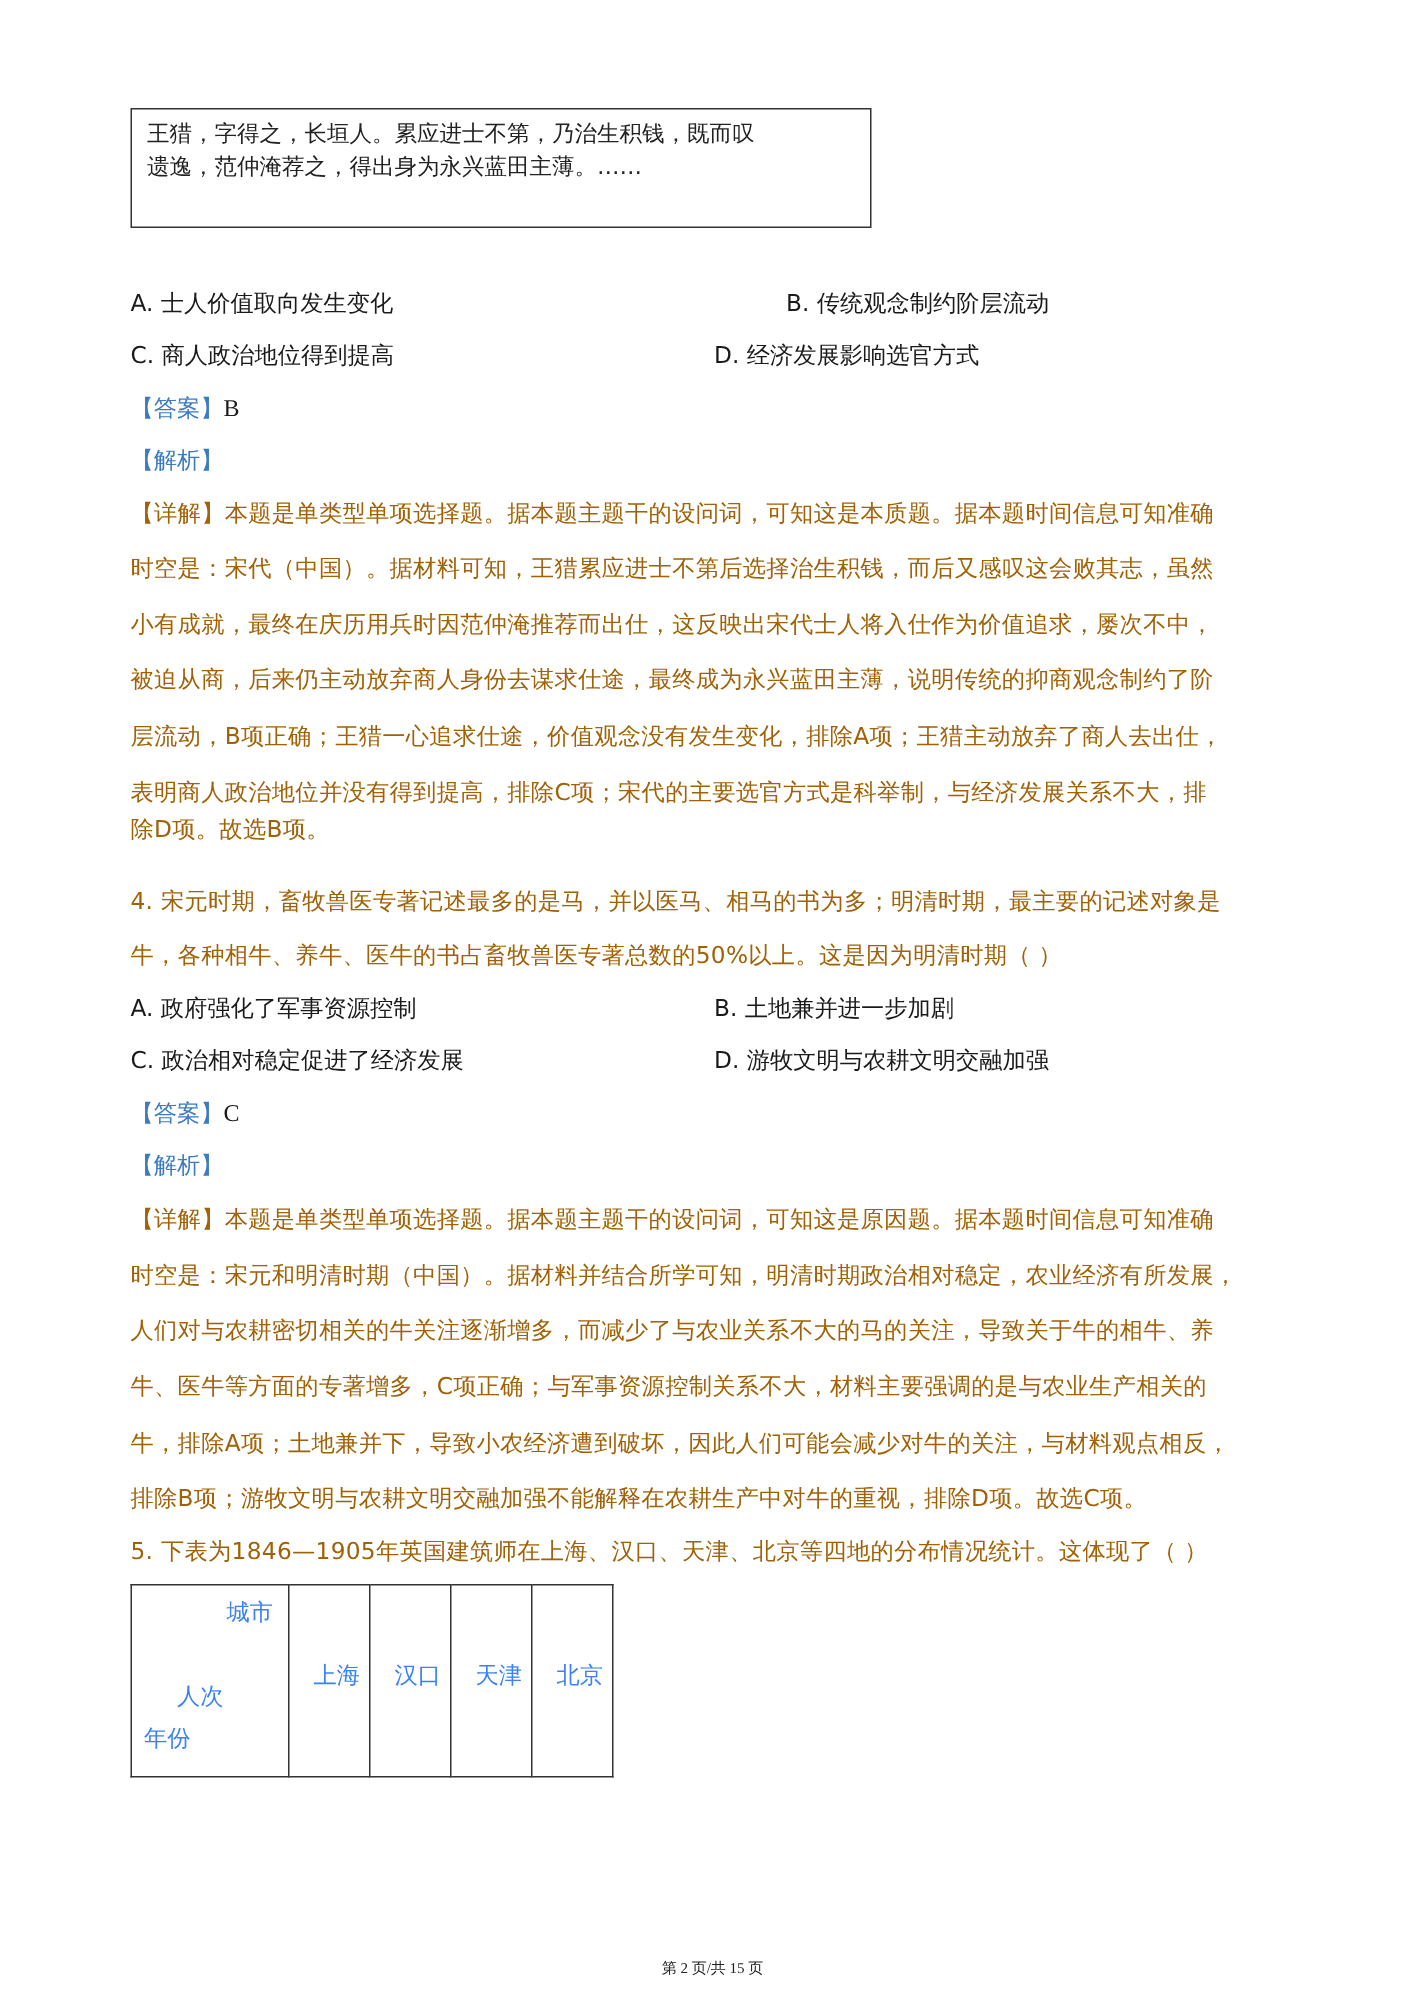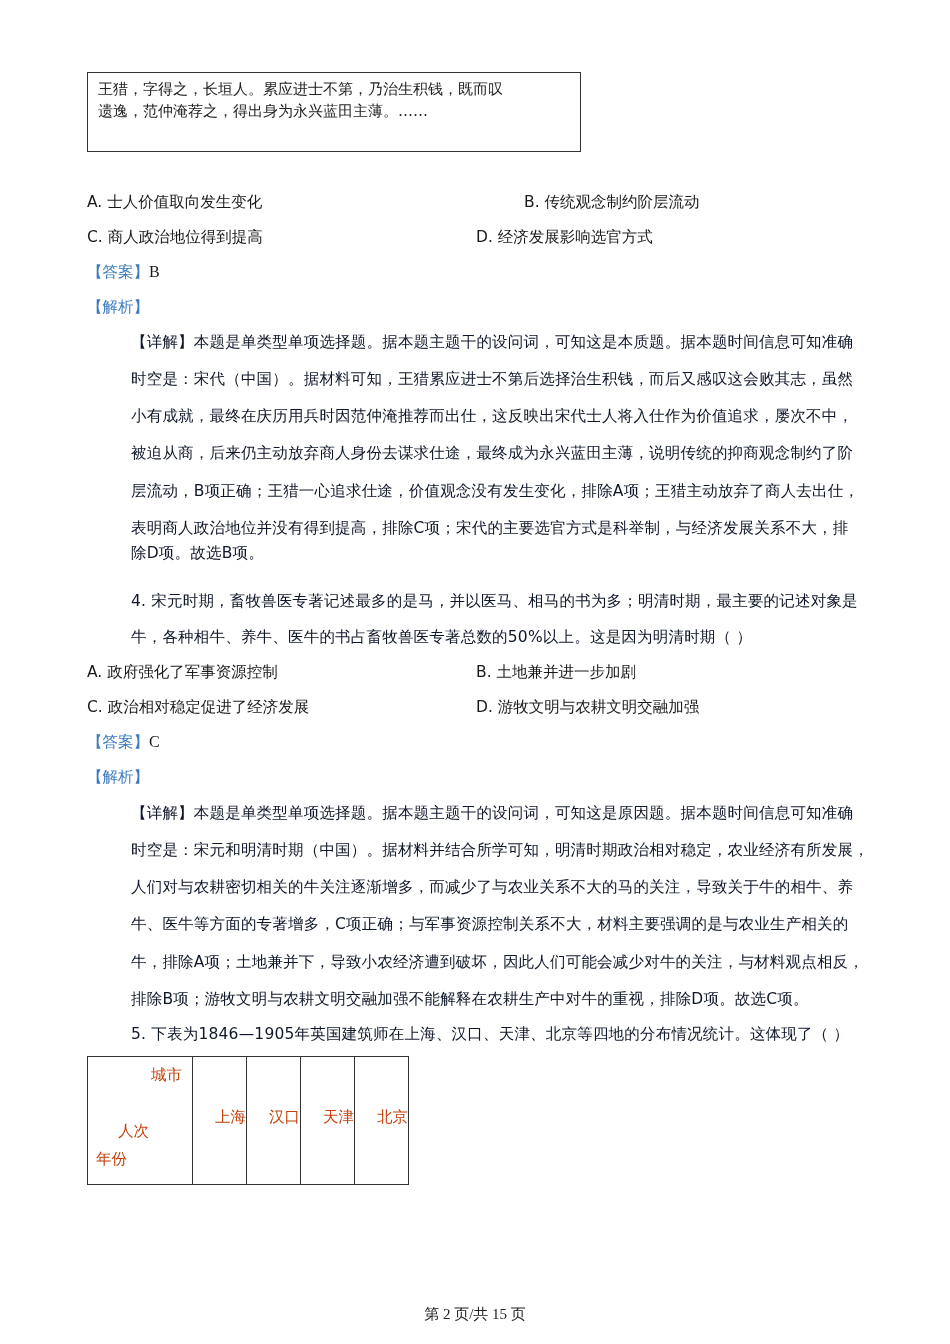--- a/index.html
+++ b/index.html
@@ -1,32 +1,32 @@
 <!DOCTYPE html>
 <html><head>
   <meta charset="utf-8">
   <style>
     html, body { margin: 0; padding: 0; background: #ffffff; }
     body { width: 950px; height: 1344px; position: relative; overflow: hidden;
       font-family: "Liberation Serif", "DejaVu Serif", serif; color: #111; }
     .abs { position: absolute; }
     .quote-box { left: 87px; top: 72px; width: 494px; height: 80px; border: 1px solid #333; box-sizing: border-box;
       padding: 5px 10px 0 10px; font-size: 15px; line-height: 22px; font-family: "DejaVu Sans", sans-serif; color:#222; }
-    .line { font-size: 15.5px; line-height: 20px; white-space: nowrap; font-family: "DejaVu Sans", sans-serif; color:#0f172a; letter-spacing: 0.2px; margin-left: 44px; }
+    .line { font-size: 15.5px; line-height: 20px; white-space: nowrap; font-family: "DejaVu Sans", sans-serif; color:#a16207; letter-spacing: 0.2px; }
     .opt { font-size: 15.5px; line-height: 20px; white-space: nowrap; font-family: "DejaVu Sans", sans-serif; color:#1a1a1a; }
     .label-blue { color: #3d7bc0; }
     .latin { font-family: "Liberation Serif", serif; font-size: 16px; }
     table.stats { border-collapse: collapse; position: absolute; left: 87px; top: 1056px; }
-    table.stats td { border: 1px solid #333; vertical-align: top; font-size: 15.5px; font-family: "DejaVu Sans", sans-serif; color:#c2410c; padding: 0; }
+    table.stats td { border: 1px solid #333; vertical-align: top; font-size: 15.5px; font-family: "DejaVu Sans", sans-serif; color:#3b82f6; padding: 0; }
     .hdr-corner { width: 104px; height: 127px; position: relative; }
     .hdr-corner span { position: absolute; }
-    .hdr-city { width: 54px; height: 127px; text-align: right; padding-left: 10px !important; box-sizing: border-box; }
+    .hdr-city { width: 54px; height: 127px; text-align: center; padding-left: 10px !important; box-sizing: border-box; }
     .hdr-city span { display: block; margin-top: 50px; }
     .data-cell { height: 40px; box-sizing: border-box; padding: 8px 0 0 10px !important; font-family: "Liberation Serif", serif !important; font-size: 16px !important; }
-    .footer { left: 0; width: 950px; top: 1305px; text-align: center; font-size: 15px; color: #222; }
+    .footer { left: 0; width: 950px; top: 1305px; text-align: center; font-size: 10px; color: #222; }
   </style>
 </head>
 <body>
 
 <div class="abs quote-box">
   <div>王猎，字得之，长垣人。累应进士不第，乃治生积钱，既而叹</div>
   <div>遗逸，范仲淹荐之，得出身为永兴蓝田主薄。……</div>
 </div>
 
 <div class="abs opt" style="left:87px; top:192px;">A. 士人价值取向发生变化</div>

